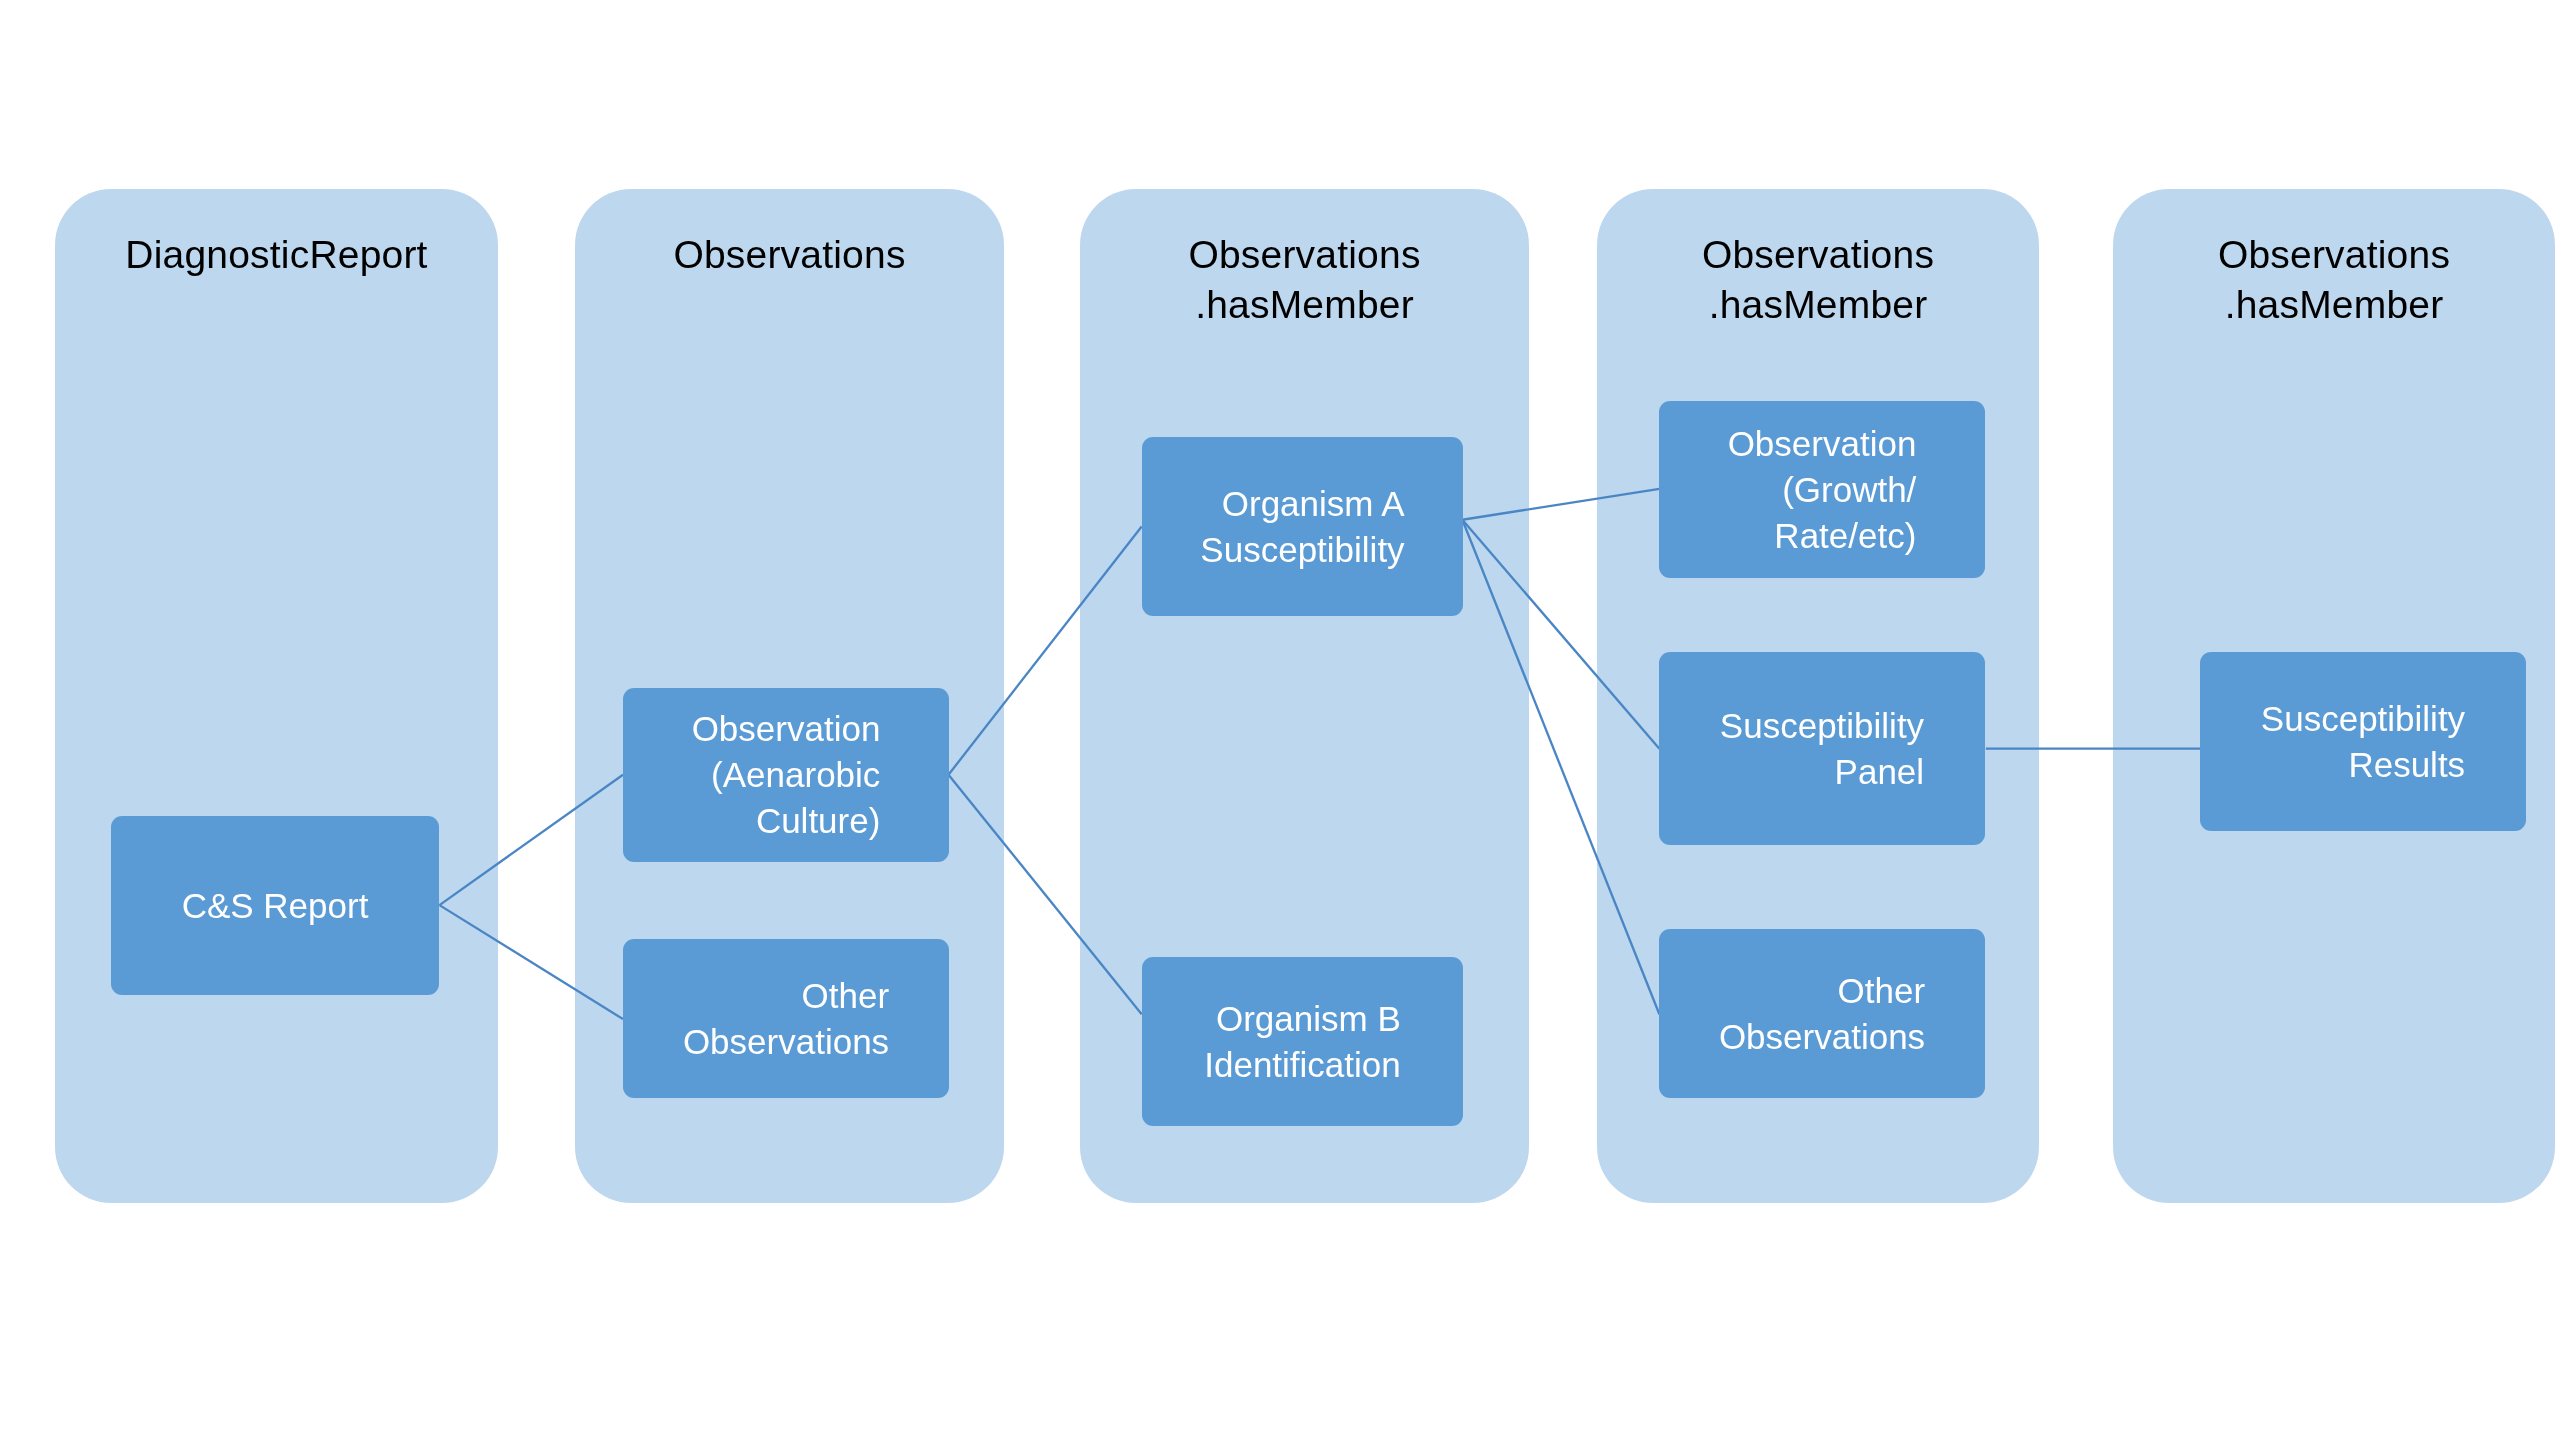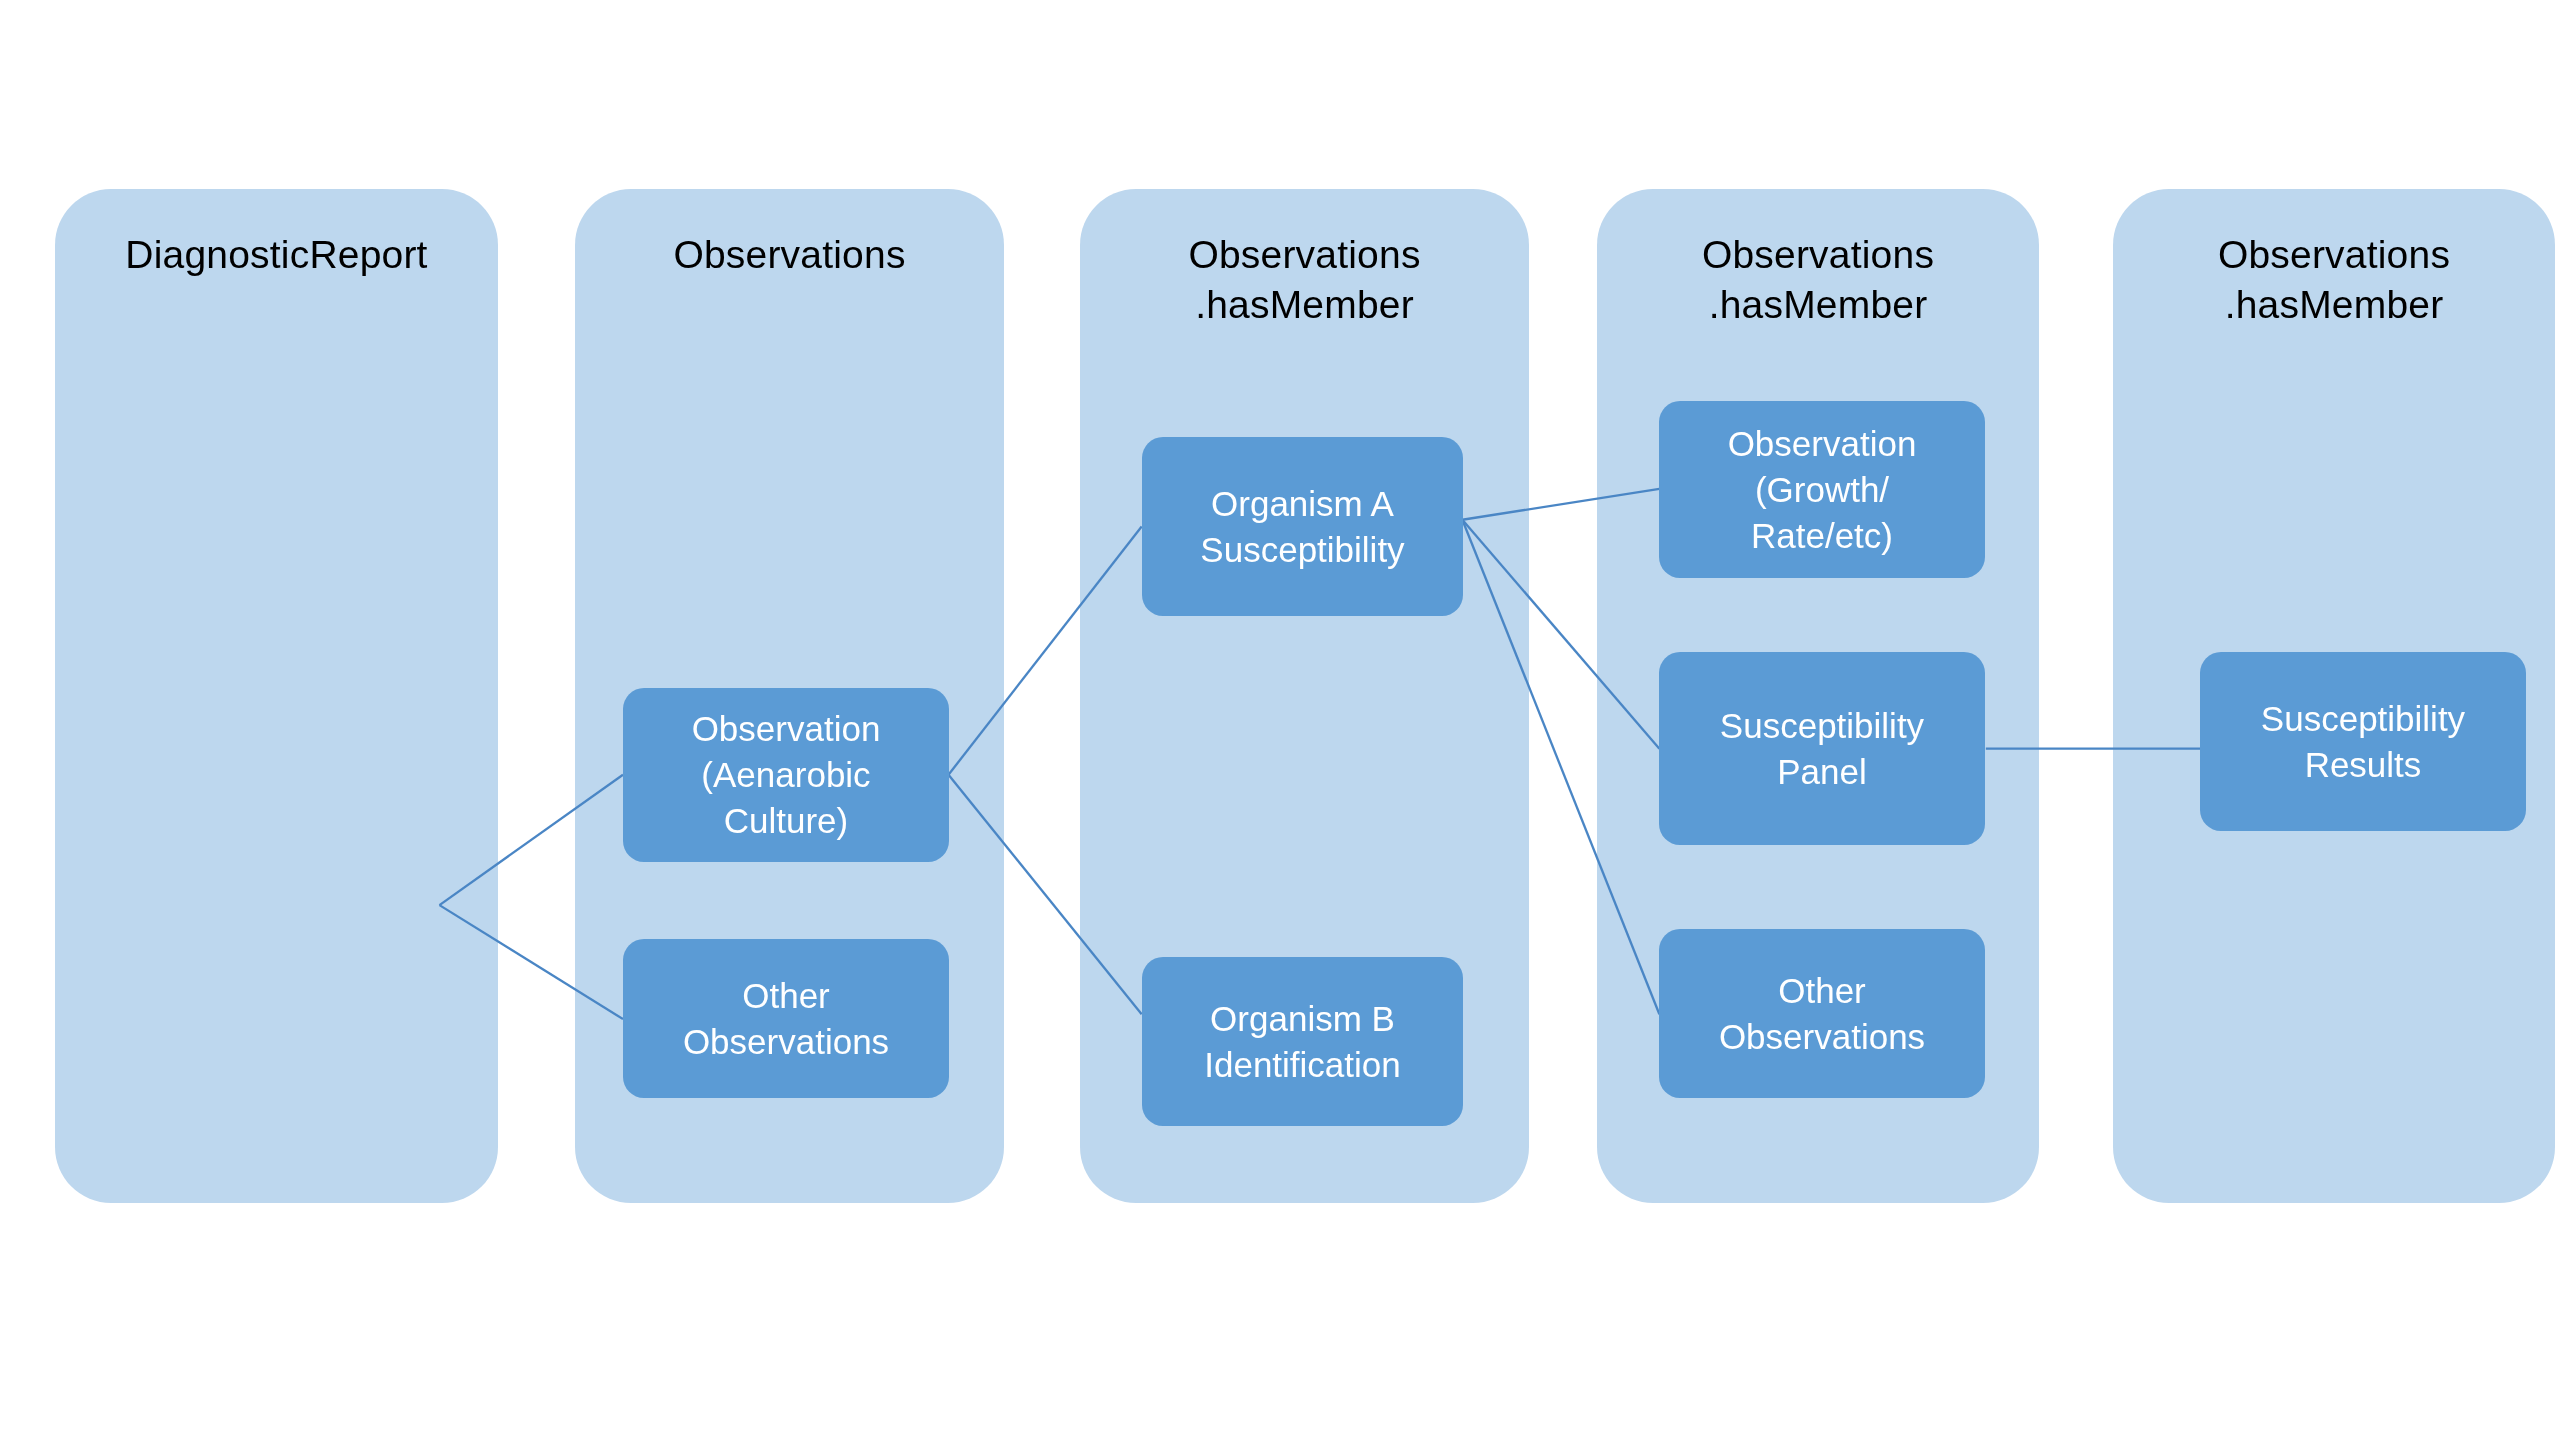--- a/index.html
+++ b/index.html
@@ -26,25 +26,25 @@
     color:#000000;
     font-size:39px;
     line-height:50px;
     white-space:pre-line;
     font-weight:400;
     letter-spacing:0.2px;
   }
   .node{
     position:absolute;
     background:#5b9bd5;
-    border-radius:21px;
+    border-radius:11px;
     display:flex;
     align-items:center;
     justify-content:center;
-    text-align:center;
+    text-align:right;
     color:#ffffff;
     font-size:35px;
     line-height:46px;
     white-space:pre-line;
     box-sizing:border-box;
     padding:3.9px 9.7px;
     z-index:3;
   }
   #edges{
     position:absolute;
@@ -65,20 +65,21 @@
       <line x1="982" y1="802" x2="1182" y2="545" stroke="#4a86c5" stroke-width="2.4"></line>
       <line x1="982" y1="802" x2="1182" y2="1050" stroke="#4a86c5" stroke-width="2.4"></line>
       <line x1="1514" y1="538" x2="1718" y2="506" stroke="#4a86c5" stroke-width="2.4"></line>
       <line x1="1514" y1="538" x2="1718" y2="775" stroke="#4a86c5" stroke-width="2.4"></line>
       <line x1="1514" y1="538" x2="1718" y2="1050" stroke="#4a86c5" stroke-width="2.4"></line>
       <line x1="2056" y1="775" x2="2278" y2="775" stroke="#4a86c5" stroke-width="2.4"></line>
     </svg>
 <div class="column" style="left: 55px; top: 189px; width: 443px; height: 1014px; background: rgb(189, 215, 238);">
       <div class="column-title" style="color: rgb(0, 0, 0);">DiagnosticReport</div>
     </div>
+    <div class="node" style="left: 111px; top: 816px; width: 328px; height: 179px; background: rgb(91, 155, 213); color: rgb(255, 255, 255);">C&amp;S Report</div>
     <div class="column" style="left: 575px; top: 189px; width: 429px; height: 1014px; background: rgb(189, 215, 238);">
       <div class="column-title" style="color: rgb(0, 0, 0);">Observations</div>
     </div>
     <div class="node" style="left: 623px; top: 688px; width: 326px; height: 174px; background: rgb(91, 155, 213); color: rgb(255, 255, 255);">Observation
 (Aenarobic
 Culture)</div>
     <div class="node" style="left: 623px; top: 939px; width: 326px; height: 159px; background: rgb(91, 155, 213); color: rgb(255, 255, 255);">Other
 Observations</div>
     <div class="column" style="left: 1080px; top: 189px; width: 449px; height: 1014px; background: rgb(189, 215, 238);">
       <div class="column-title" style="color: rgb(0, 0, 0);">Observations

